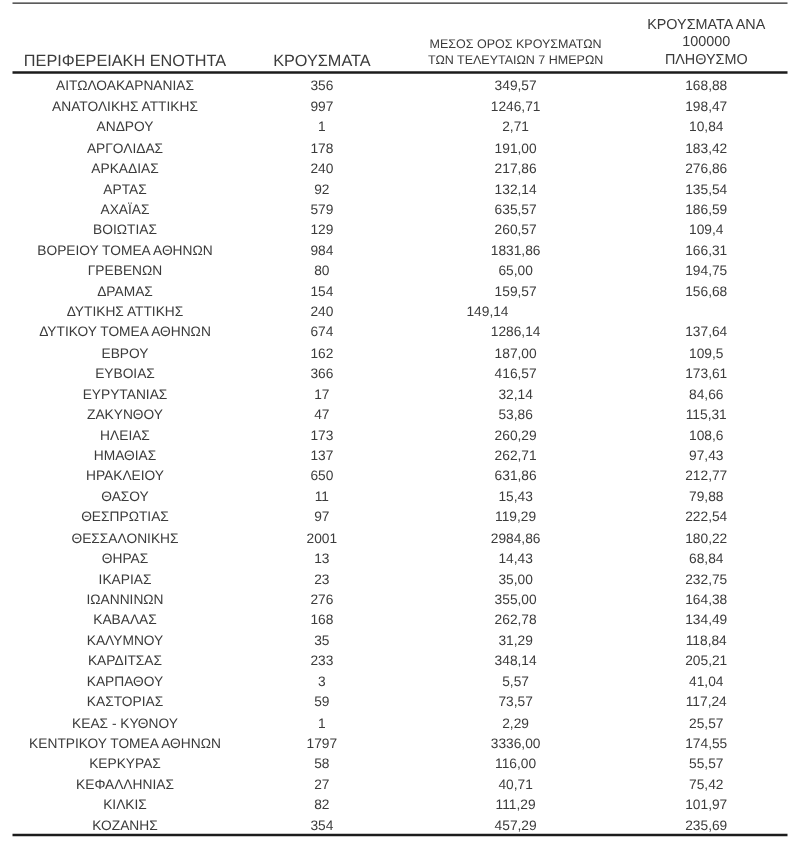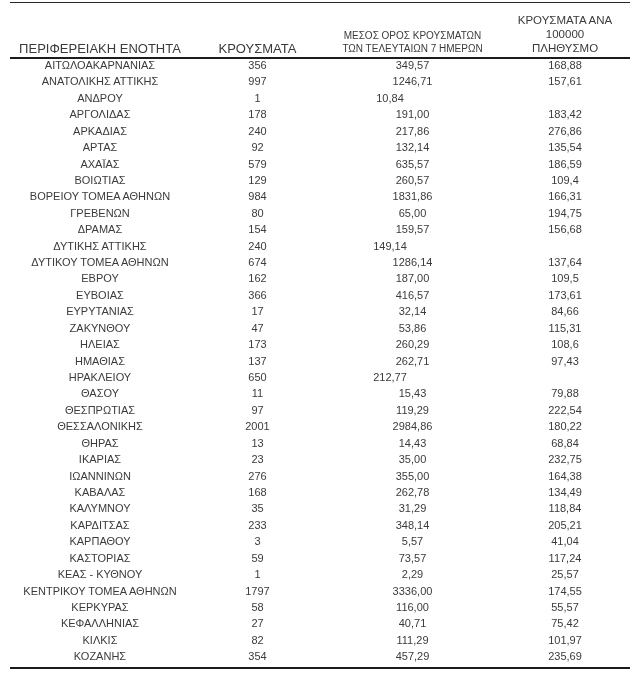--- a/index.html
+++ b/index.html
@@ -37,21 +37,21 @@
   .col-avg7    { width: 175px; }
   .col-per100k { width: 130px; }
   .h-region, .h-cases { font-size: 13px; }
   .h-avg7 { font-size: 10px; }
   .h-per100k { font-size: 11.5px; line-height: 14px; margin-top: 32px; }
   .rows {
     border-bottom: 2px solid #1c1c1c;
   }
   .trow {
     display: flex;
-    align-items: flex-start;
+    align-items: flex-end;
     height: 16.43px;
   }
   .tcell {
     text-align: center;
     font-size: 11px;
     white-space: nowrap;
     overflow: visible;
   }
 </style>
 </head>
@@ -76,25 +76,26 @@
       <div class="trow">
         <div class="tcell col-region">ΑΙΤΩΛΟΑΚΑΡΝΑΝΙΑΣ</div>
         <div class="tcell col-cases">356</div>
         <div class="tcell col-avg7">349,57</div>
         <div class="tcell col-per100k">168,88</div>
       </div>
       <div class="trow">
         <div class="tcell col-region">ΑΝΑΤΟΛΙΚΗΣ ΑΤΤΙΚΗΣ</div>
         <div class="tcell col-cases">997</div>
         <div class="tcell col-avg7">1246,71</div>
-        <div class="tcell col-per100k">157,61</div>
+        <div class="tcell col-per100k">198,47</div>
       </div>
       <div class="trow">
         <div class="tcell col-region">ΑΝΔΡΟΥ</div>
         <div class="tcell col-cases">1</div>
+        <div class="tcell col-avg7">2,71</div>
         <div class="tcell col-per100k">10,84</div>
       </div>
       <div class="trow">
         <div class="tcell col-region">ΑΡΓΟΛΙΔΑΣ</div>
         <div class="tcell col-cases">178</div>
         <div class="tcell col-avg7">191,00</div>
         <div class="tcell col-per100k">183,42</div>
       </div>
       <div class="trow">
         <div class="tcell col-region">ΑΡΚΑΔΙΑΣ</div>
@@ -181,20 +182,21 @@
       </div>
       <div class="trow">
         <div class="tcell col-region">ΗΜΑΘΙΑΣ</div>
         <div class="tcell col-cases">137</div>
         <div class="tcell col-avg7">262,71</div>
         <div class="tcell col-per100k">97,43</div>
       </div>
       <div class="trow">
         <div class="tcell col-region">ΗΡΑΚΛΕΙΟΥ</div>
         <div class="tcell col-cases">650</div>
+        <div class="tcell col-avg7">631,86</div>
         <div class="tcell col-per100k">212,77</div>
       </div>
       <div class="trow">
         <div class="tcell col-region">ΘΑΣΟΥ</div>
         <div class="tcell col-cases">11</div>
         <div class="tcell col-avg7">15,43</div>
         <div class="tcell col-per100k">79,88</div>
       </div>
       <div class="trow">
         <div class="tcell col-region">ΘΕΣΠΡΩΤΙΑΣ</div>

